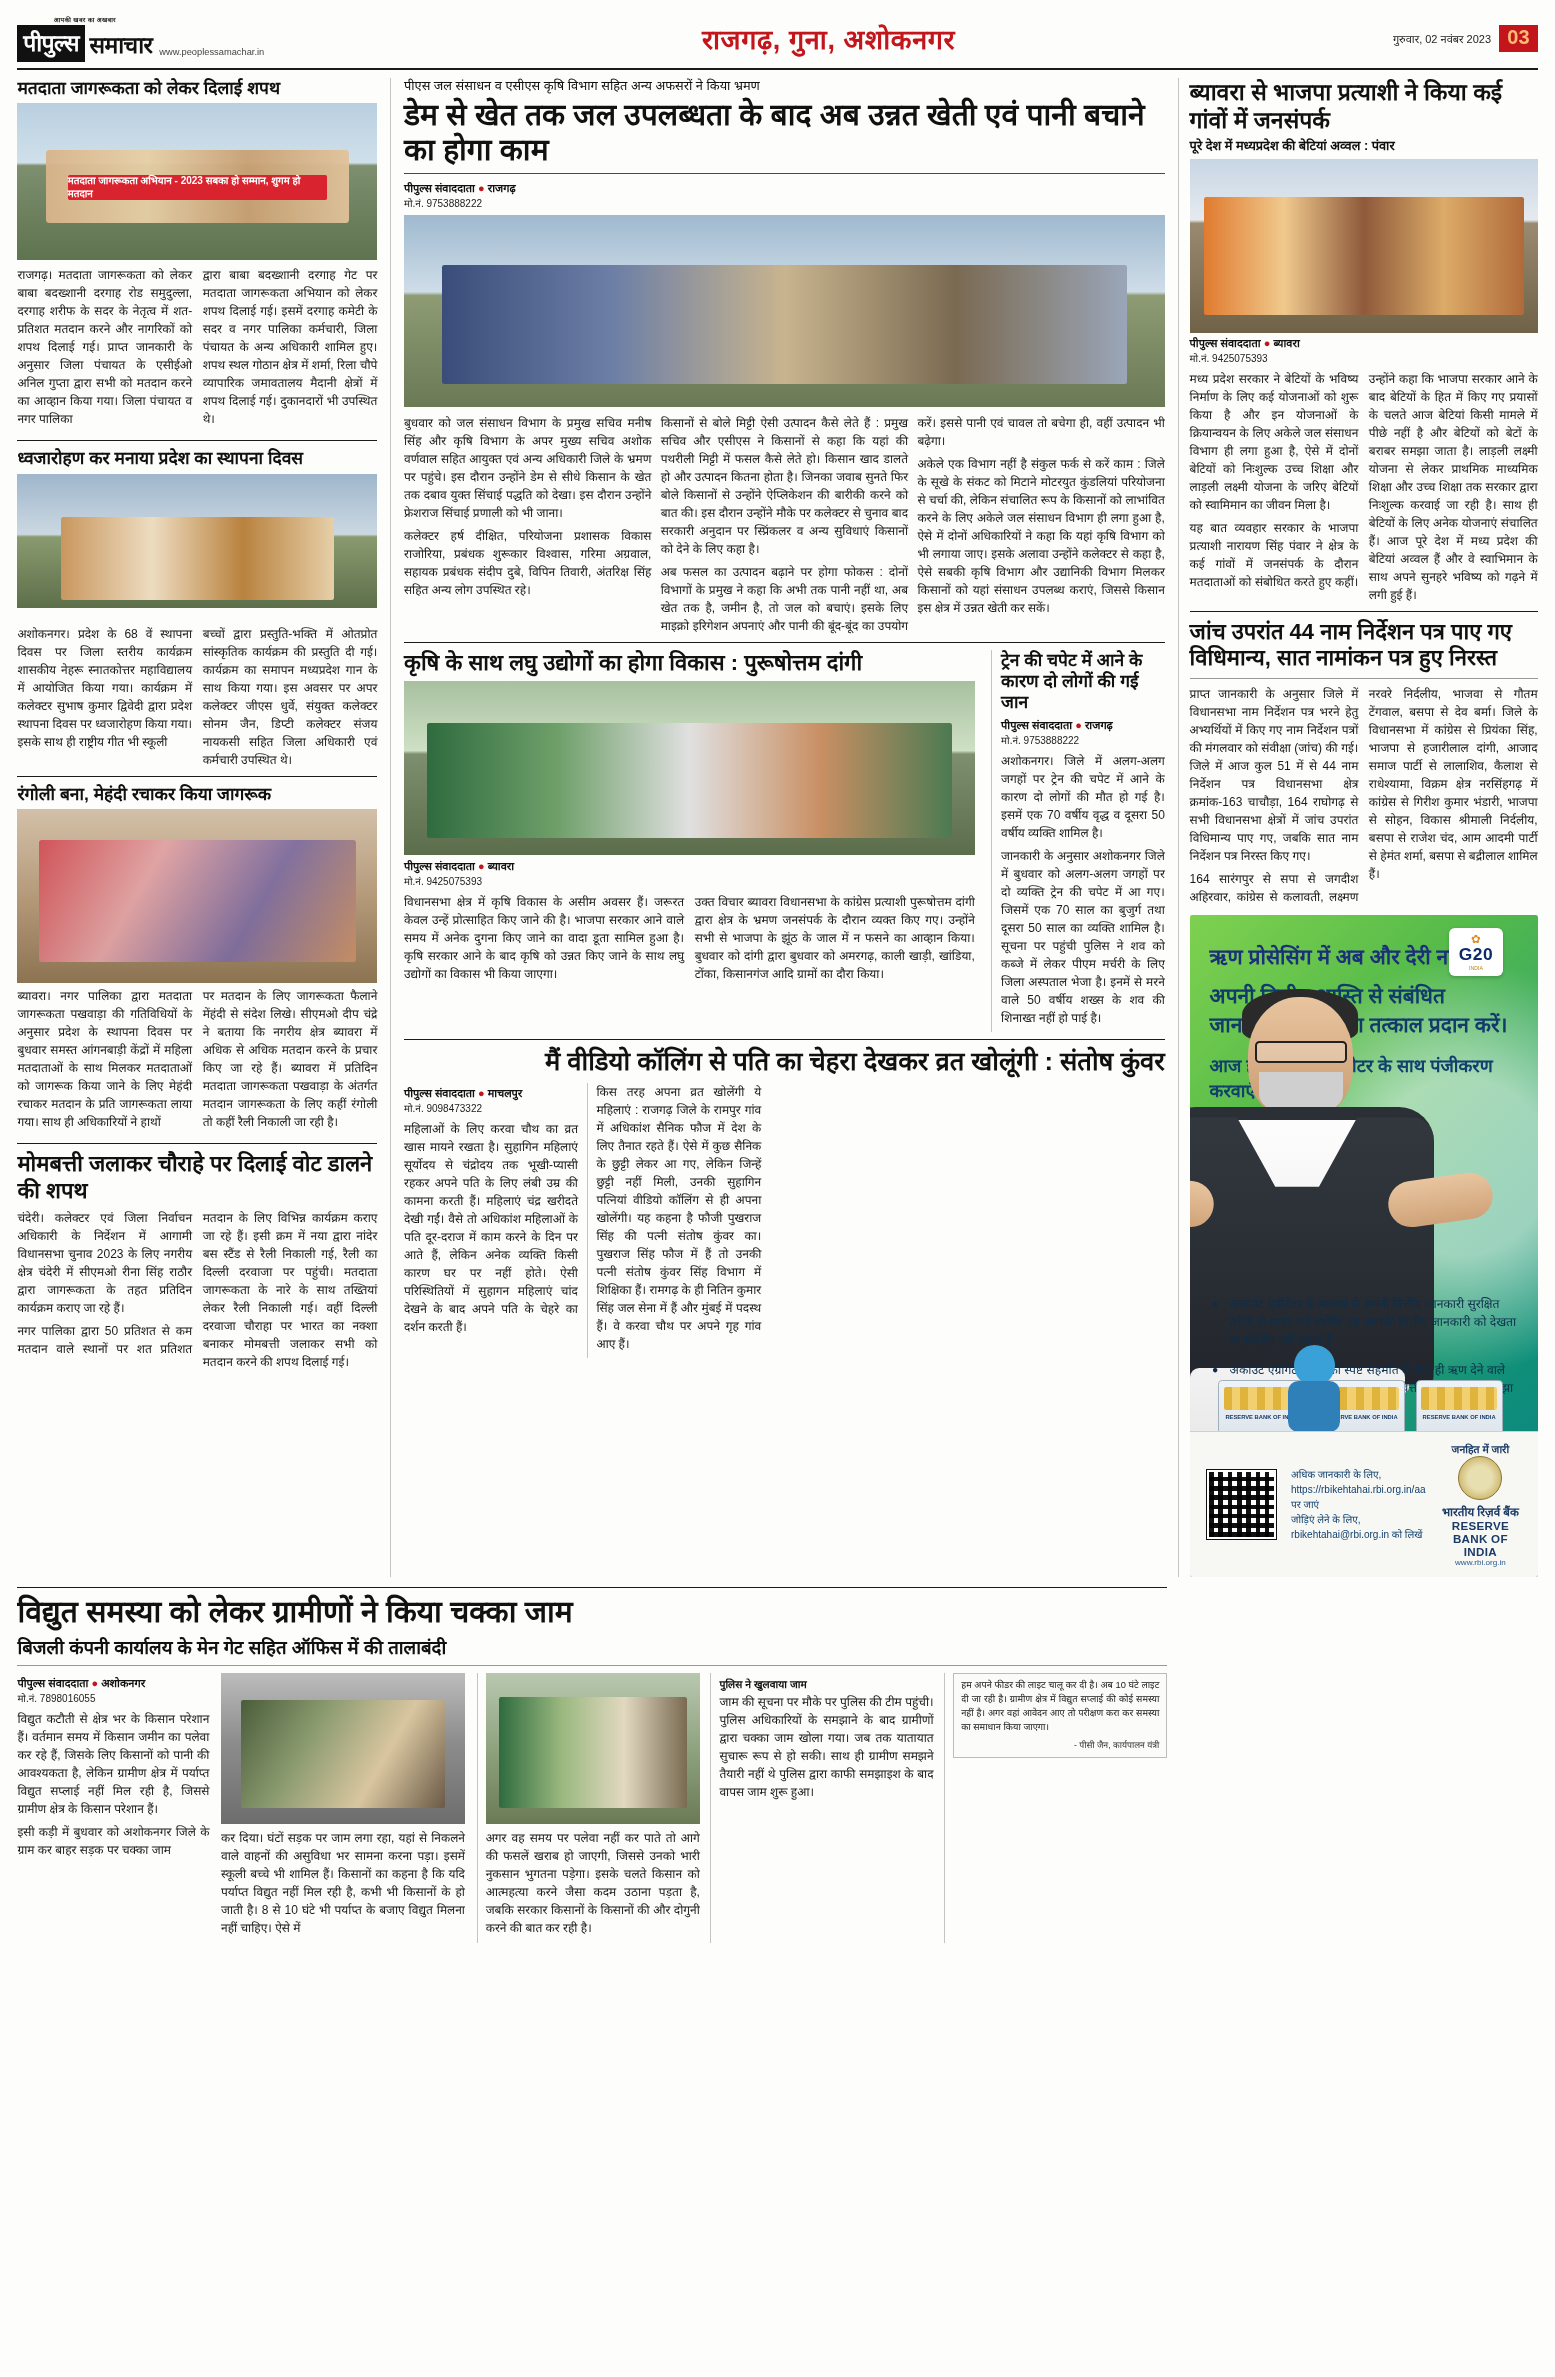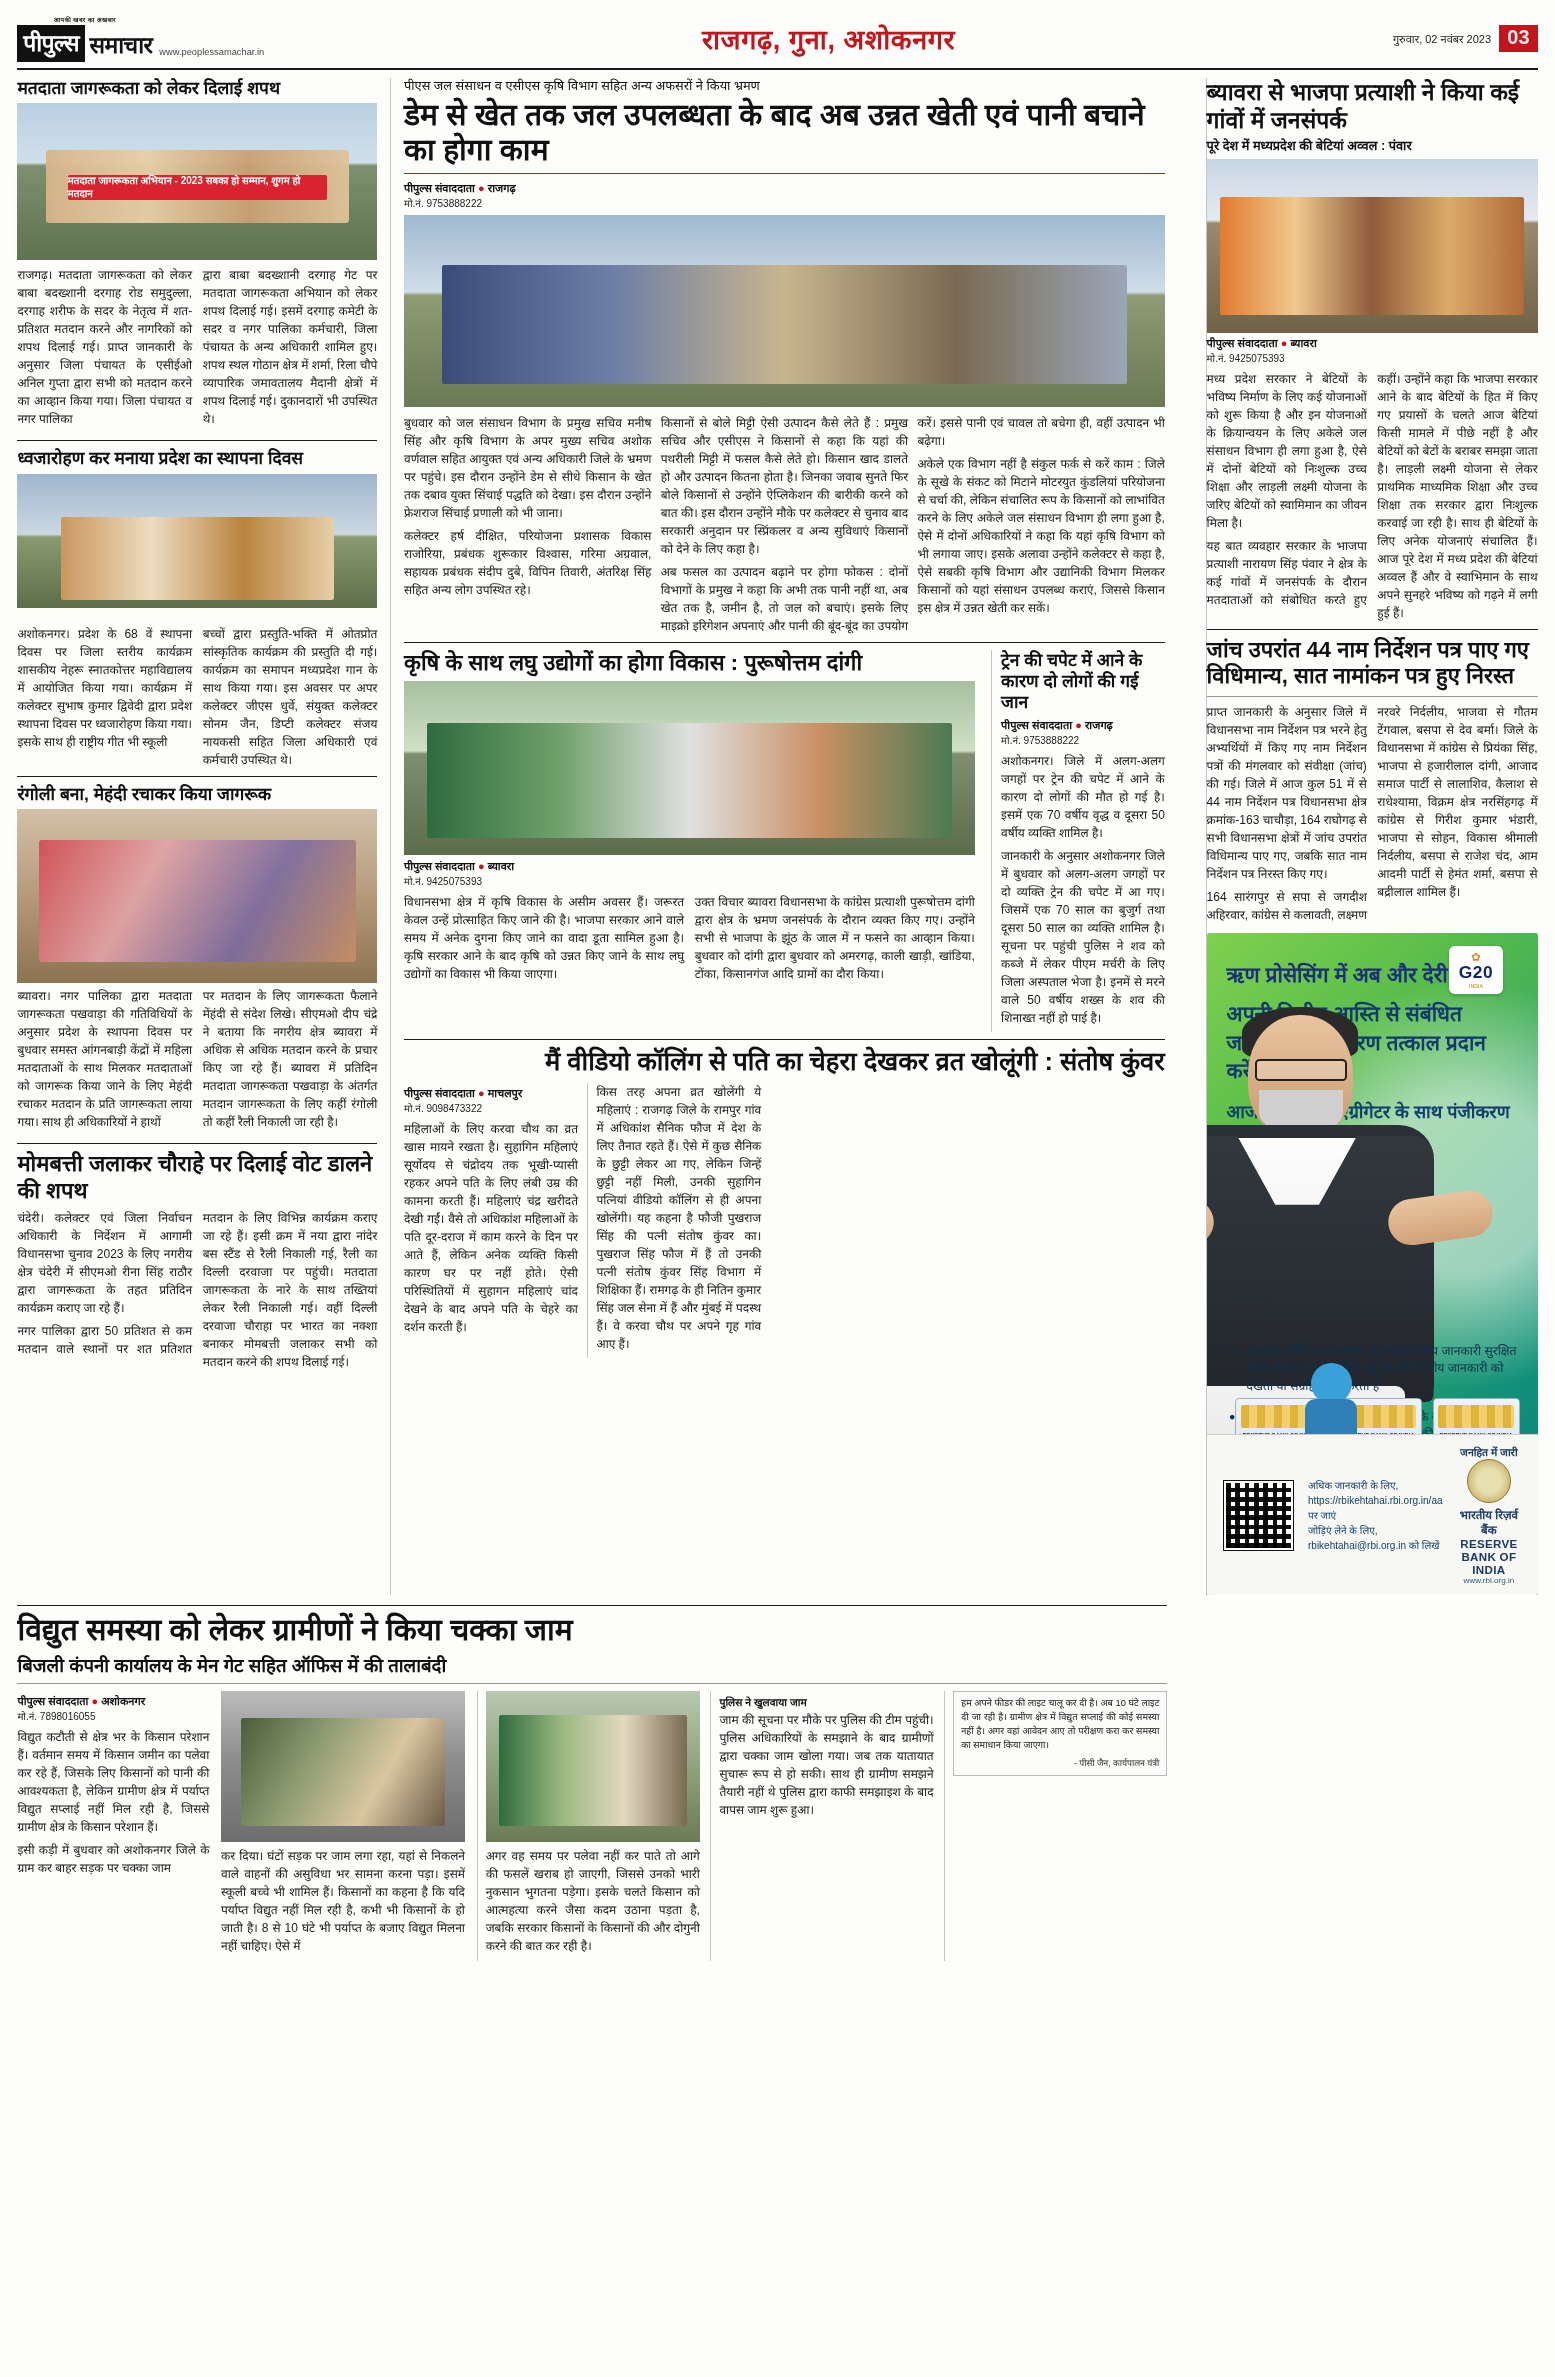--- a/index.html
+++ b/index.html
@@ -38,21 +38,21 @@
     color:#111; font-size:23px; font-weight:bold; padding-left:4.6px; letter-spacing:-0.6px;
   }
   .logo-url { font-size:9.3px; color:#444; padding-bottom:4.6px; }
   .edition-title {
     flex:1; text-align:center; color:#c3161c; font-size:27px; font-weight:bold;
     letter-spacing:0.6px;
   }
   .mast-right { display:flex; align-items:center; gap:8.1px; }
   .mast-date { font-size:11px; color:#222; }
   .page-num {
-    background:#c3161c; color:#e5e5e5; font-size:20px; font-weight:bold;
+    background:#c3161c; color:#fdba74; font-size:20px; font-weight:bold;
     padding:1.2px 8.1px 3.5px 8.1px;
   }
 
   
   .grid {
     display:grid;
     grid-template-columns: 360px 1fr 360px;
     gap: 12.8px;
     margin-top: 8.1px;
   }
@@ -426,21 +426,21 @@
             <div class="byline2">मो.नं. 9098473322</div>
             <p class="txt">महिलाओं के लिए करवा चौथ का व्रत खास मायने रखता है। सुहागिन महिलाएं सूर्योदय से चंद्रोदय तक भूखी-प्यासी रहकर अपने पति के लिए लंबी उम्र की कामना करती हैं। महिलाएं चंद्र खरीदते देखी गईं। वैसे तो अधिकांश महिलाओं के पति दूर-दराज में काम करने के दिन पर आते हैं, लेकिन अनेक व्यक्ति किसी कारण घर पर नहीं होते। ऐसी परिस्थितियों में सुहागन महिलाएं चांद देखने के बाद अपने पति के चेहरे का दर्शन करती हैं।</p>
           </div>
           <div class="vline" style="padding-left:8.1px;">
             <p class="txt">किस तरह अपना व्रत खोलेंगी ये महिलाएं : राजगढ़ जिले के रामपुर गांव में अधिकांश सैनिक फौज में देश के लिए तैनात रहते हैं। ऐसे में कुछ सैनिक के छुट्टी लेकर आ गए, लेकिन जिन्हें छुट्टी नहीं मिली, उनकी सुहागिन पत्नियां वीडियो कॉलिंग से ही अपना खोलेंगी। यह कहना है फौजी पुखराज सिंह की पत्नी संतोष कुंवर का। पुखराज सिंह फौज में हैं तो उनकी पत्नी संतोष कुंवर सिंह विभाग में शिक्षिका हैं। रामगढ़ के ही नितिन कुमार सिंह जल सेना में हैं और मुंबई में पदस्थ हैं। वे करवा चौथ पर अपने गृह गांव आए हैं।</p>
           </div>
         </div>
       </div>
     </div>
 
-    <div class="col vline" style="padding-left:0;margin-left:28px;">
+    <div class="col vline" style="padding-left:11px;">
 
       <div>
         <h2 class="hl-md" style="font-size:23px;">ब्यावरा से भाजपा प्रत्याशी ने किया कई गांवों में जनसंपर्क</h2>
         <div class="kicker" style="font-weight:bold;">पूरे देश में मध्यप्रदेश की बेटियां अव्वल : पंवार</div>
         <div class="photo ph5"></div>
         <div class="byline">
           <span>पीपुल्स संवाददाता</span>
           <span class="dot">●</span>
           <span>ब्यावरा</span>
         </div>

